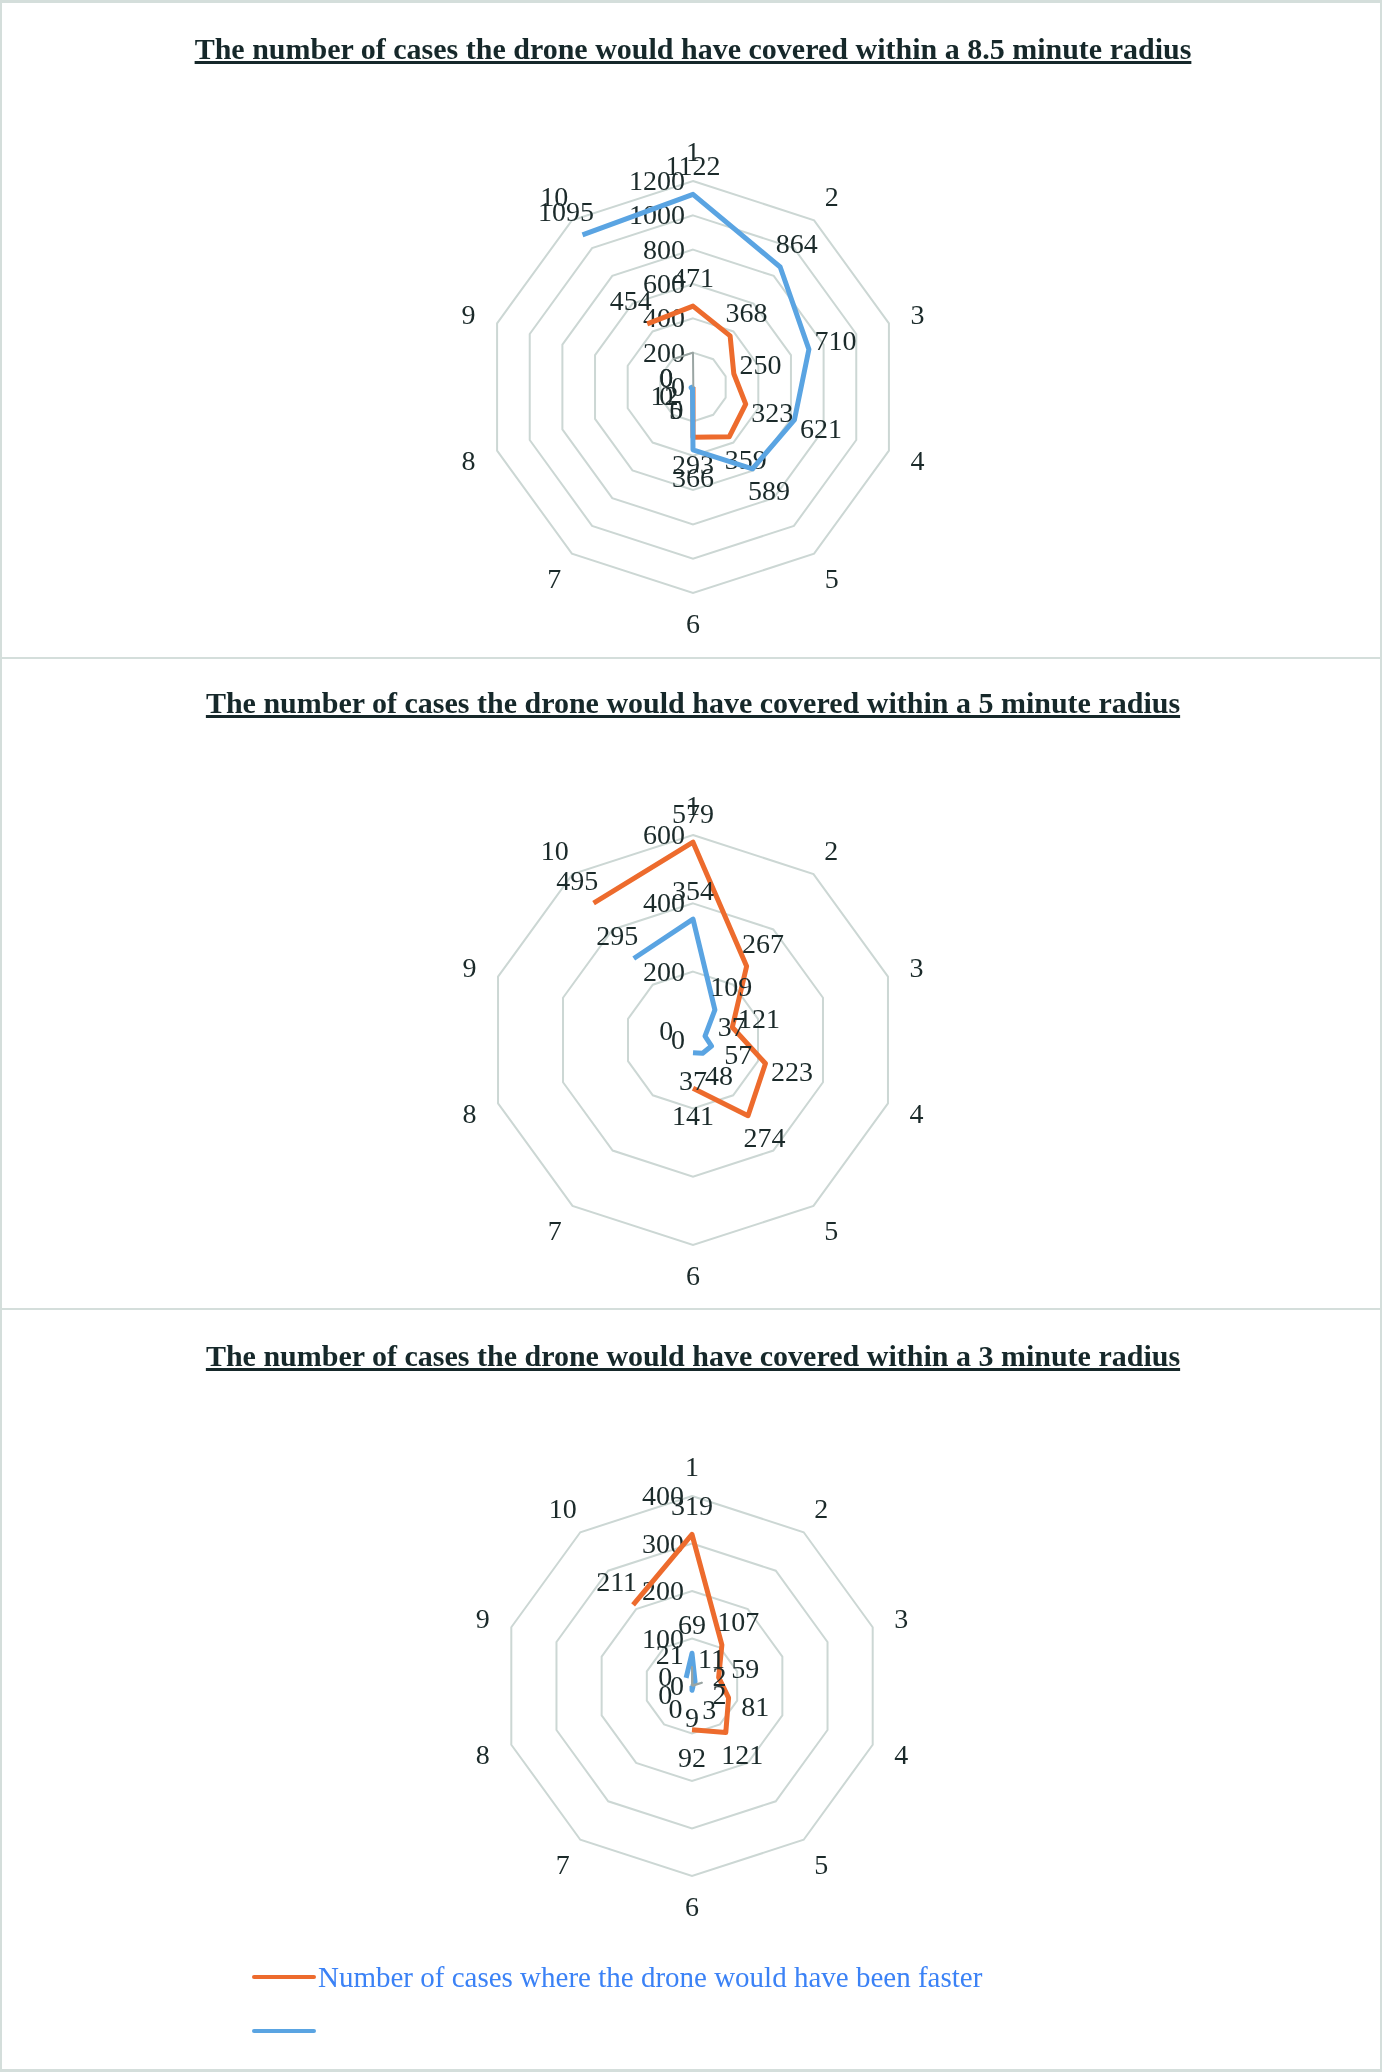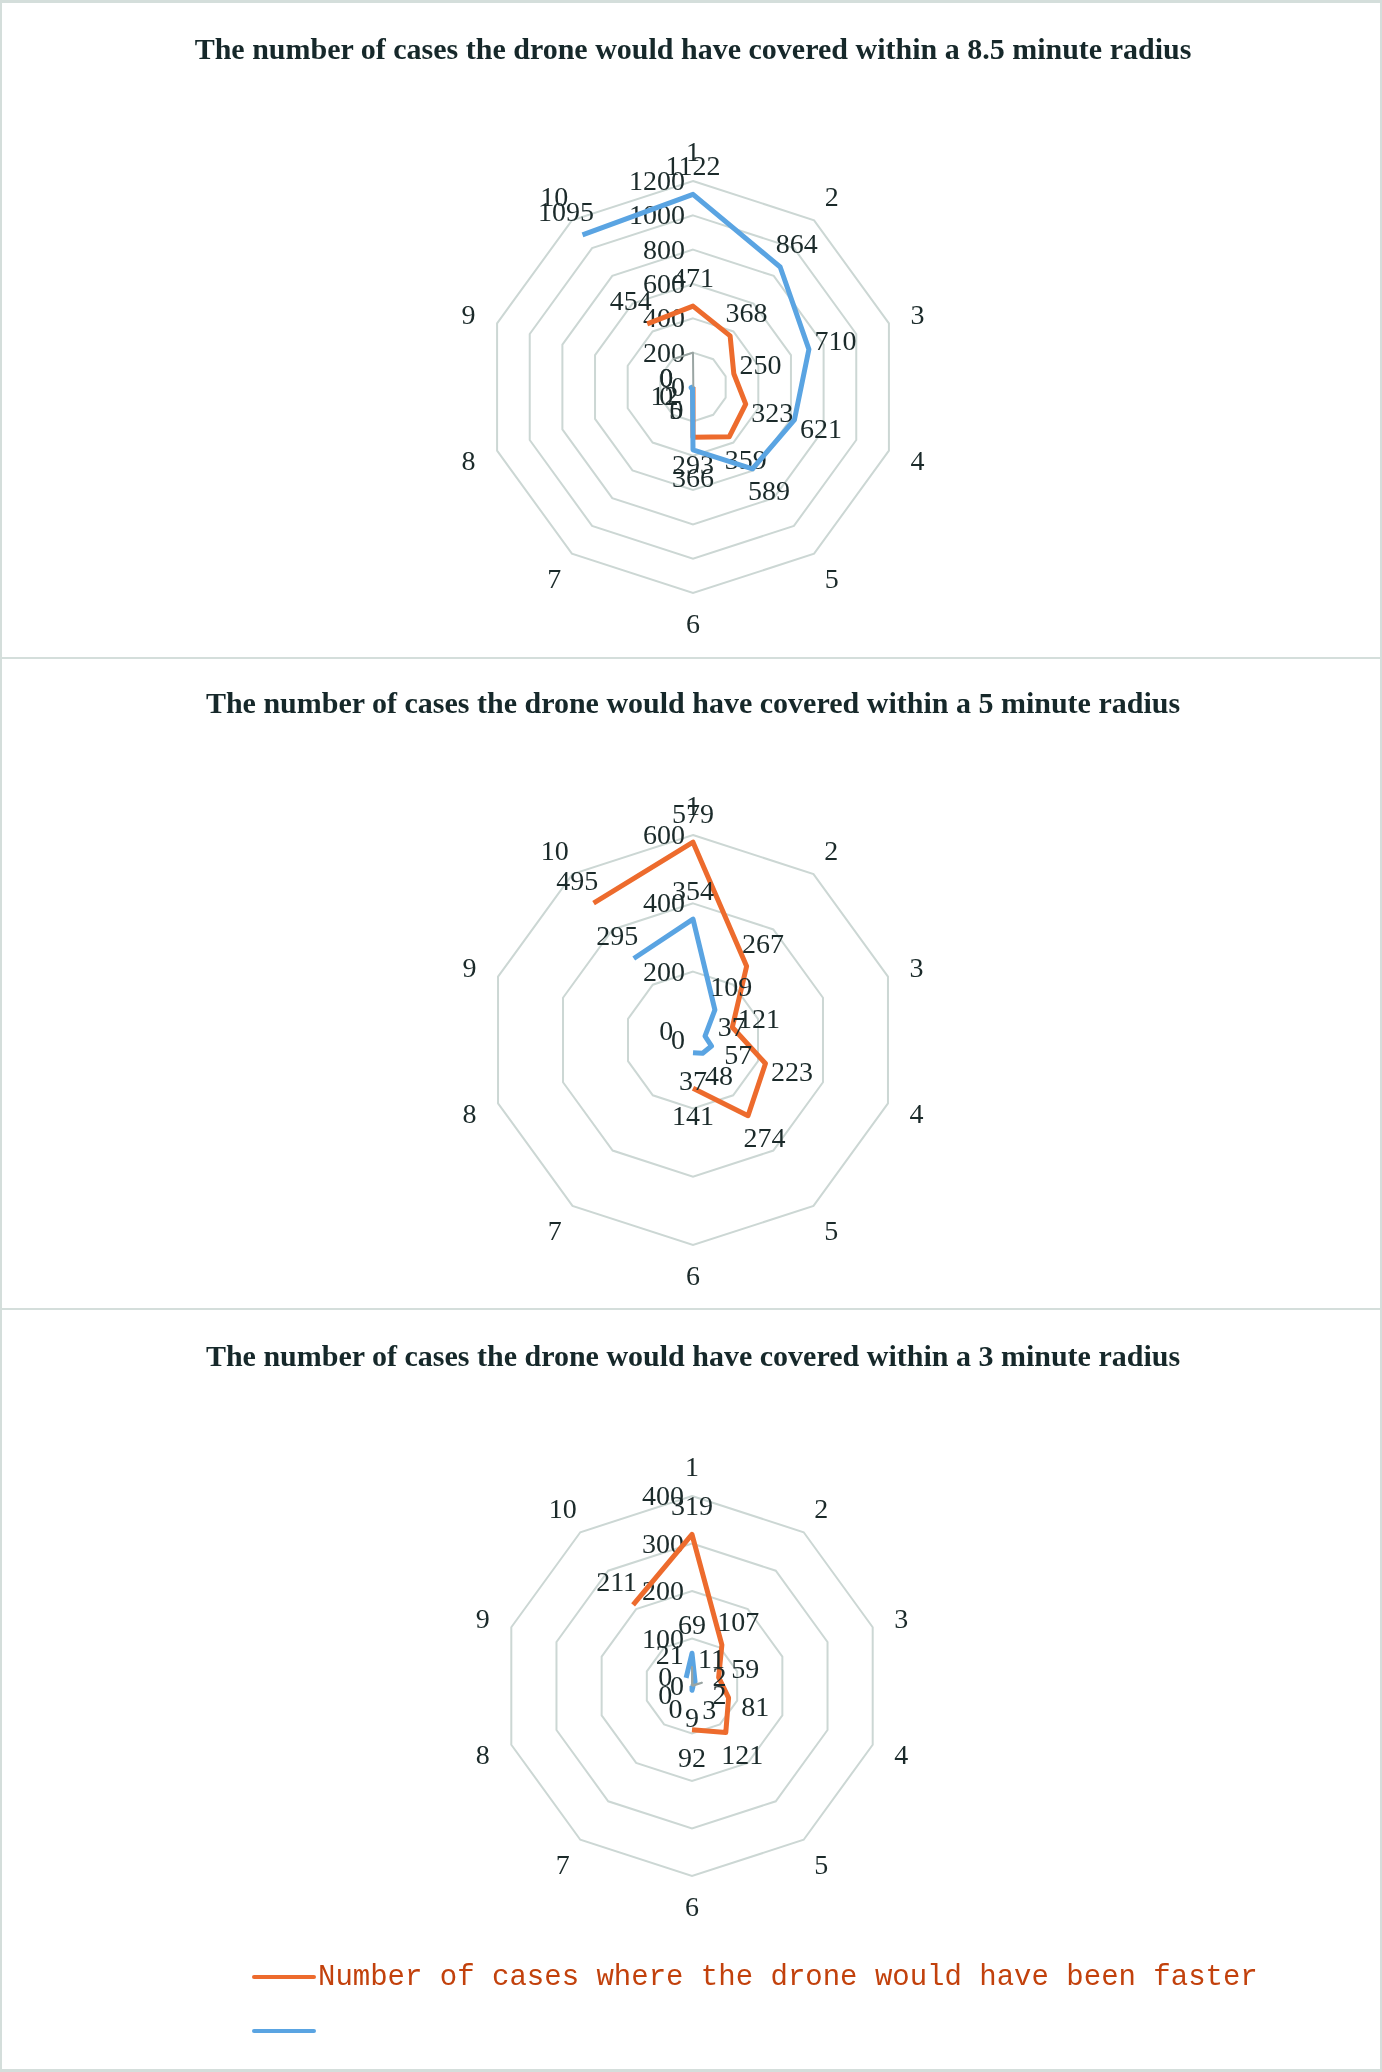--- a/index.html
+++ b/index.html
@@ -4,27 +4,27 @@
 <style>
   html, body { margin: 0; padding: 0; background: #ffffff; }
   body { width: 1382px; height: 2072px; position: relative; overflow: hidden;
          font-family: "Liberation Serif", "DejaVu Serif", serif; color: #1b2a2a; }
   .panel { position: absolute; left: 0; width: 1382px; box-sizing: border-box;
            border: 2px solid #d4dedb; background: #fff; }
   .panel.p1 { top: 0; height: 660px; border-top-width: 3px; }
   .panel.p2 { top: 657px; height: 654px; }
   .panel.p3 { top: 1308px; height: 764px; border-bottom-width: 3px; }
   .title { position: absolute; left: 100px; width: 1182px; text-align: center;
-           font-weight: bold; font-size: 30px; line-height: 40px; color: #16282a; }
+           font-weight: bold; font-size: 30px; line-height: 40px; color: #16282a; text-decoration: underline; }
   .p1 .title { top: 26px; }
   .p2 .title { top: 24px; }
   .p3 .title { top: 26px; }
   svg.radar { position: absolute; left: 0; top: 0; }
   .legend { position: absolute; left: 250px; top: 1950px; }
-  .legend-item { display: flex; align-items: center; height: 54px; font-size: 29px; color: #c2410c; font-family: Liberation Mono, monospace; }
+  .legend-item { display: flex; align-items: center; height: 54px; font-size: 29px; color: #3b82f6; }
   .legend-swatch { width: 64px; height: 4px; margin-right: 2px; border-radius: 2px; }
   svg text { font-family: "Liberation Serif", "DejaVu Serif", serif; }
 </style>
 </head>
 <body>
 
 <div class="panel p1">
   <div class="title">The number of cases the drone would have covered within a 8.5 minute radius</div>
   <svg class="radar" width="1378" height="655">
       <polygon points="691,349.6666666666667 711.180626995375,356.2237498597935 723.6529403928002,373.3904165264601 723.6529403928002,394.6095834735399 711.180626995375,411.7762501402065 691,418.3333333333333 670.819373004625,411.7762501402065 658.3470596071998,394.6095834735399 658.3470596071998,373.39041652646017 670.819373004625,356.2237498597935" fill="none" stroke="#ccd7d4" stroke-width="2"></polygon>

